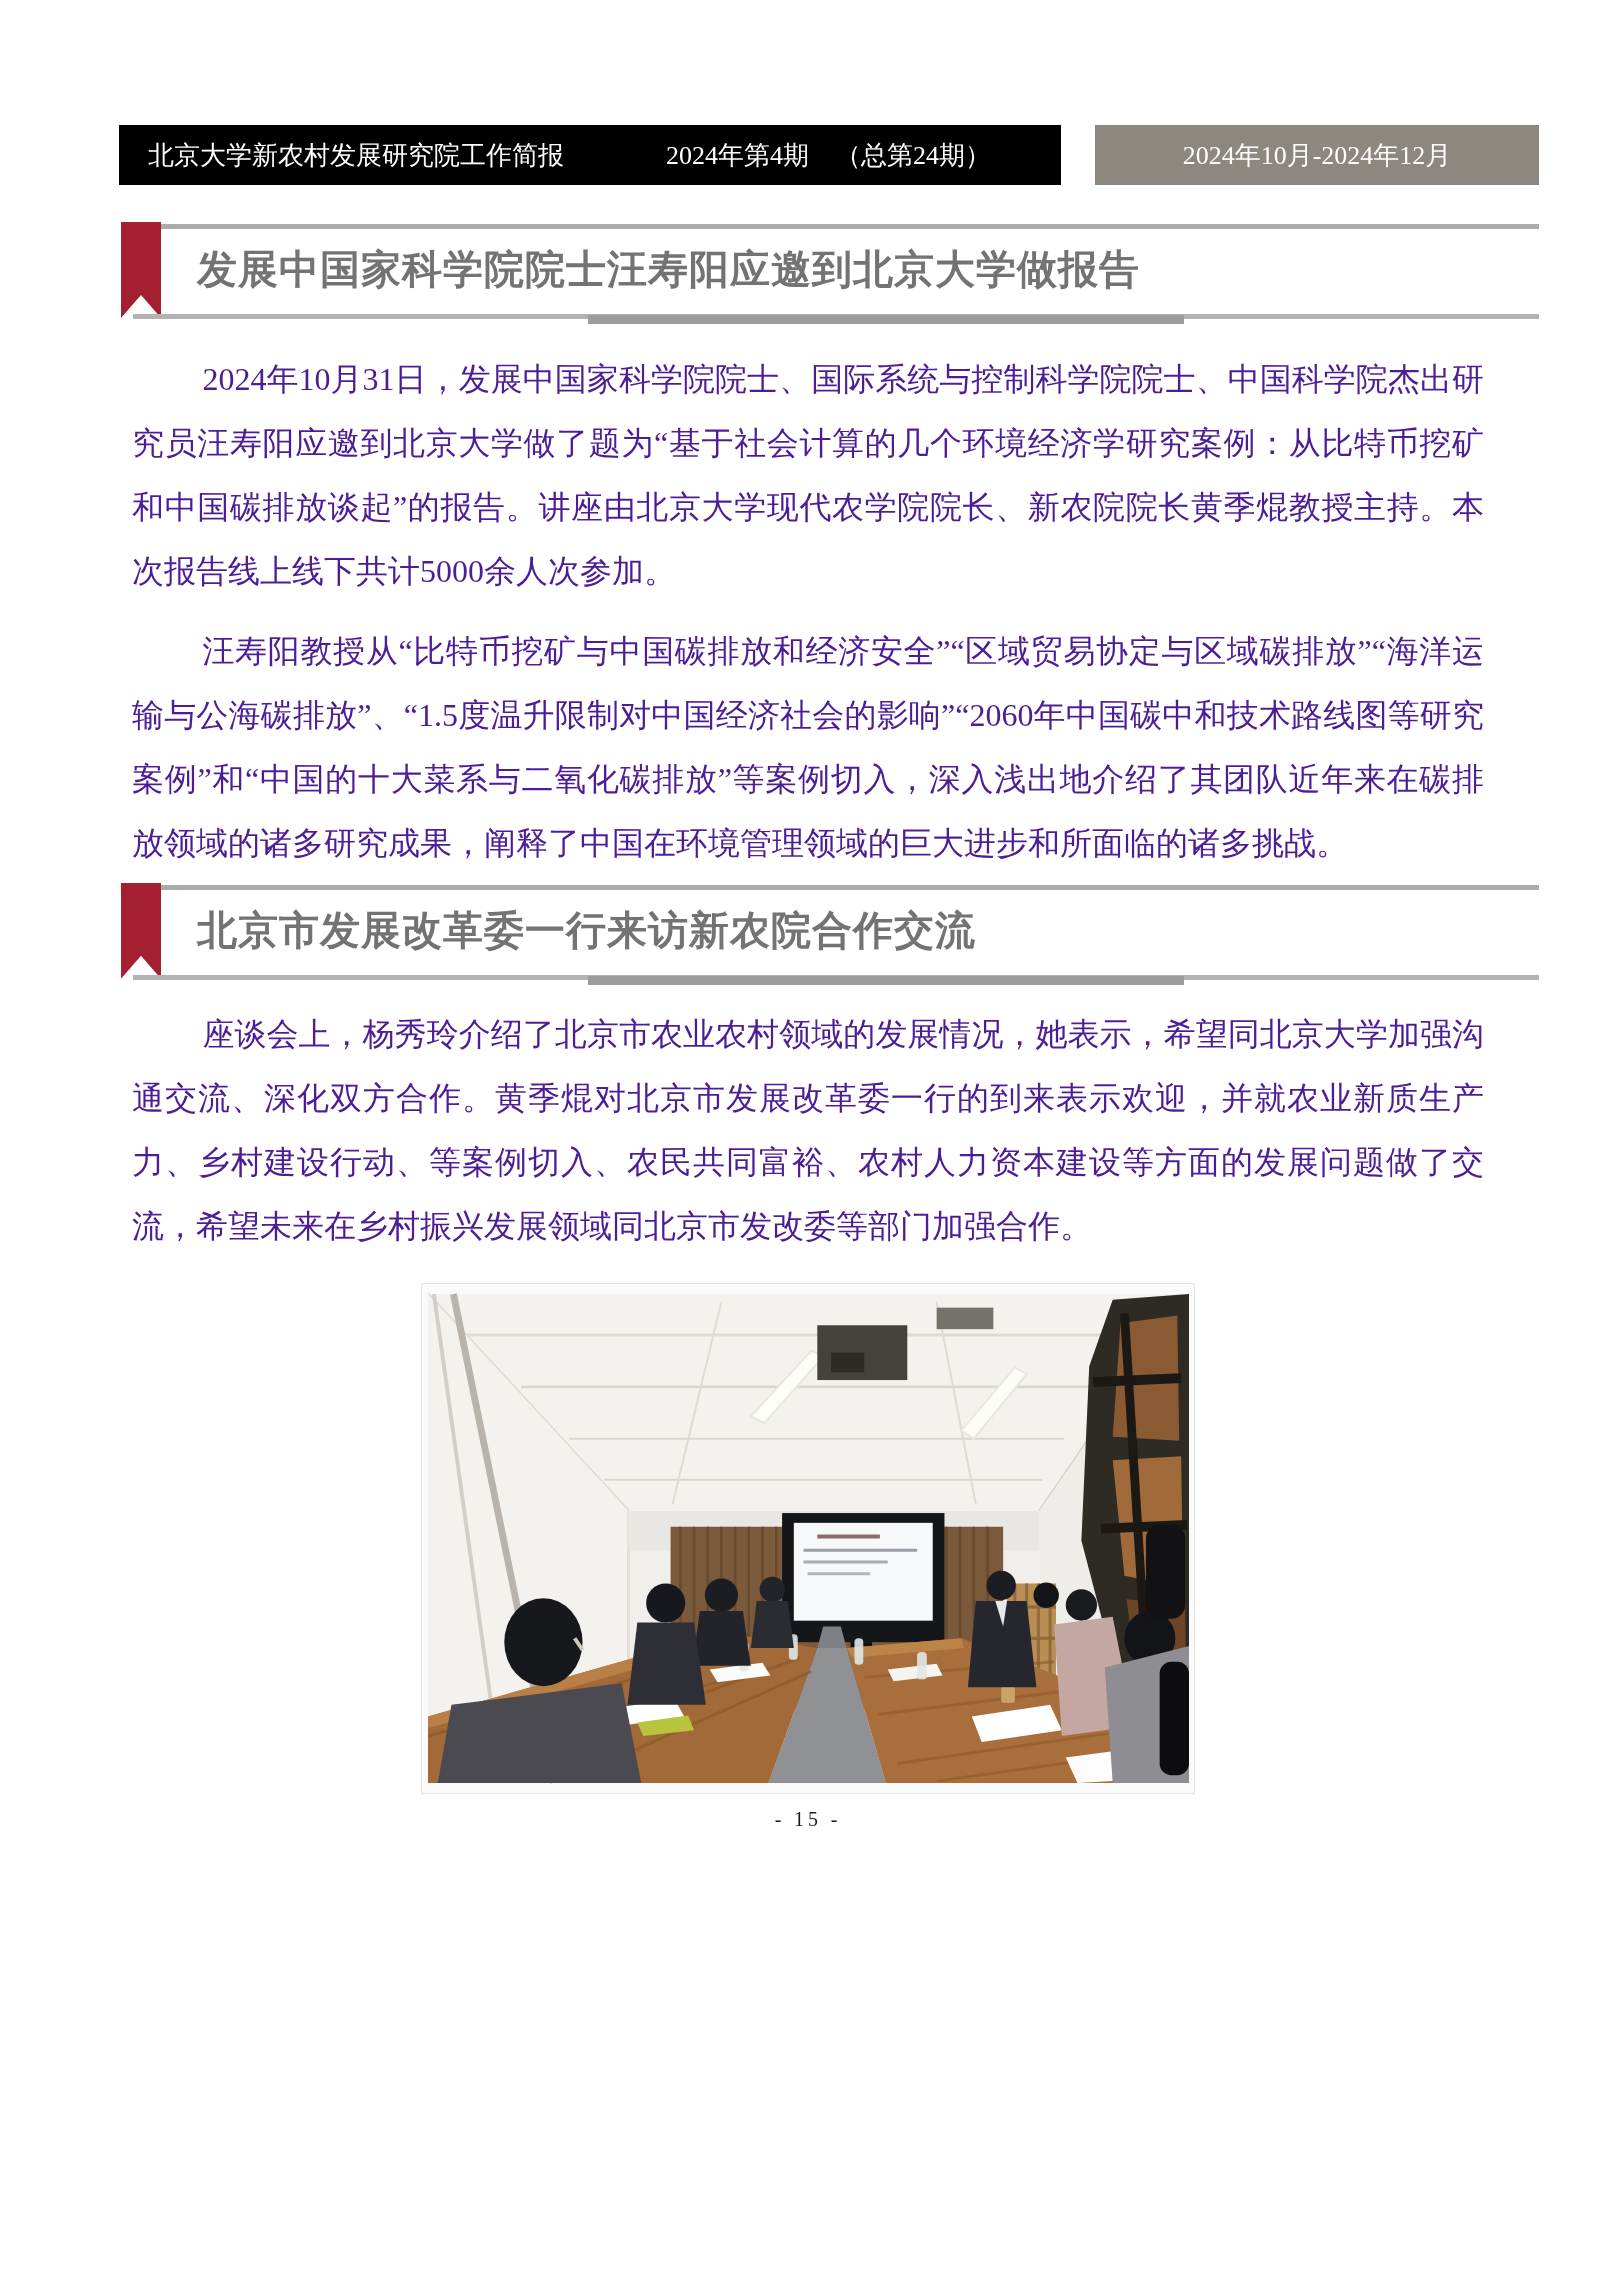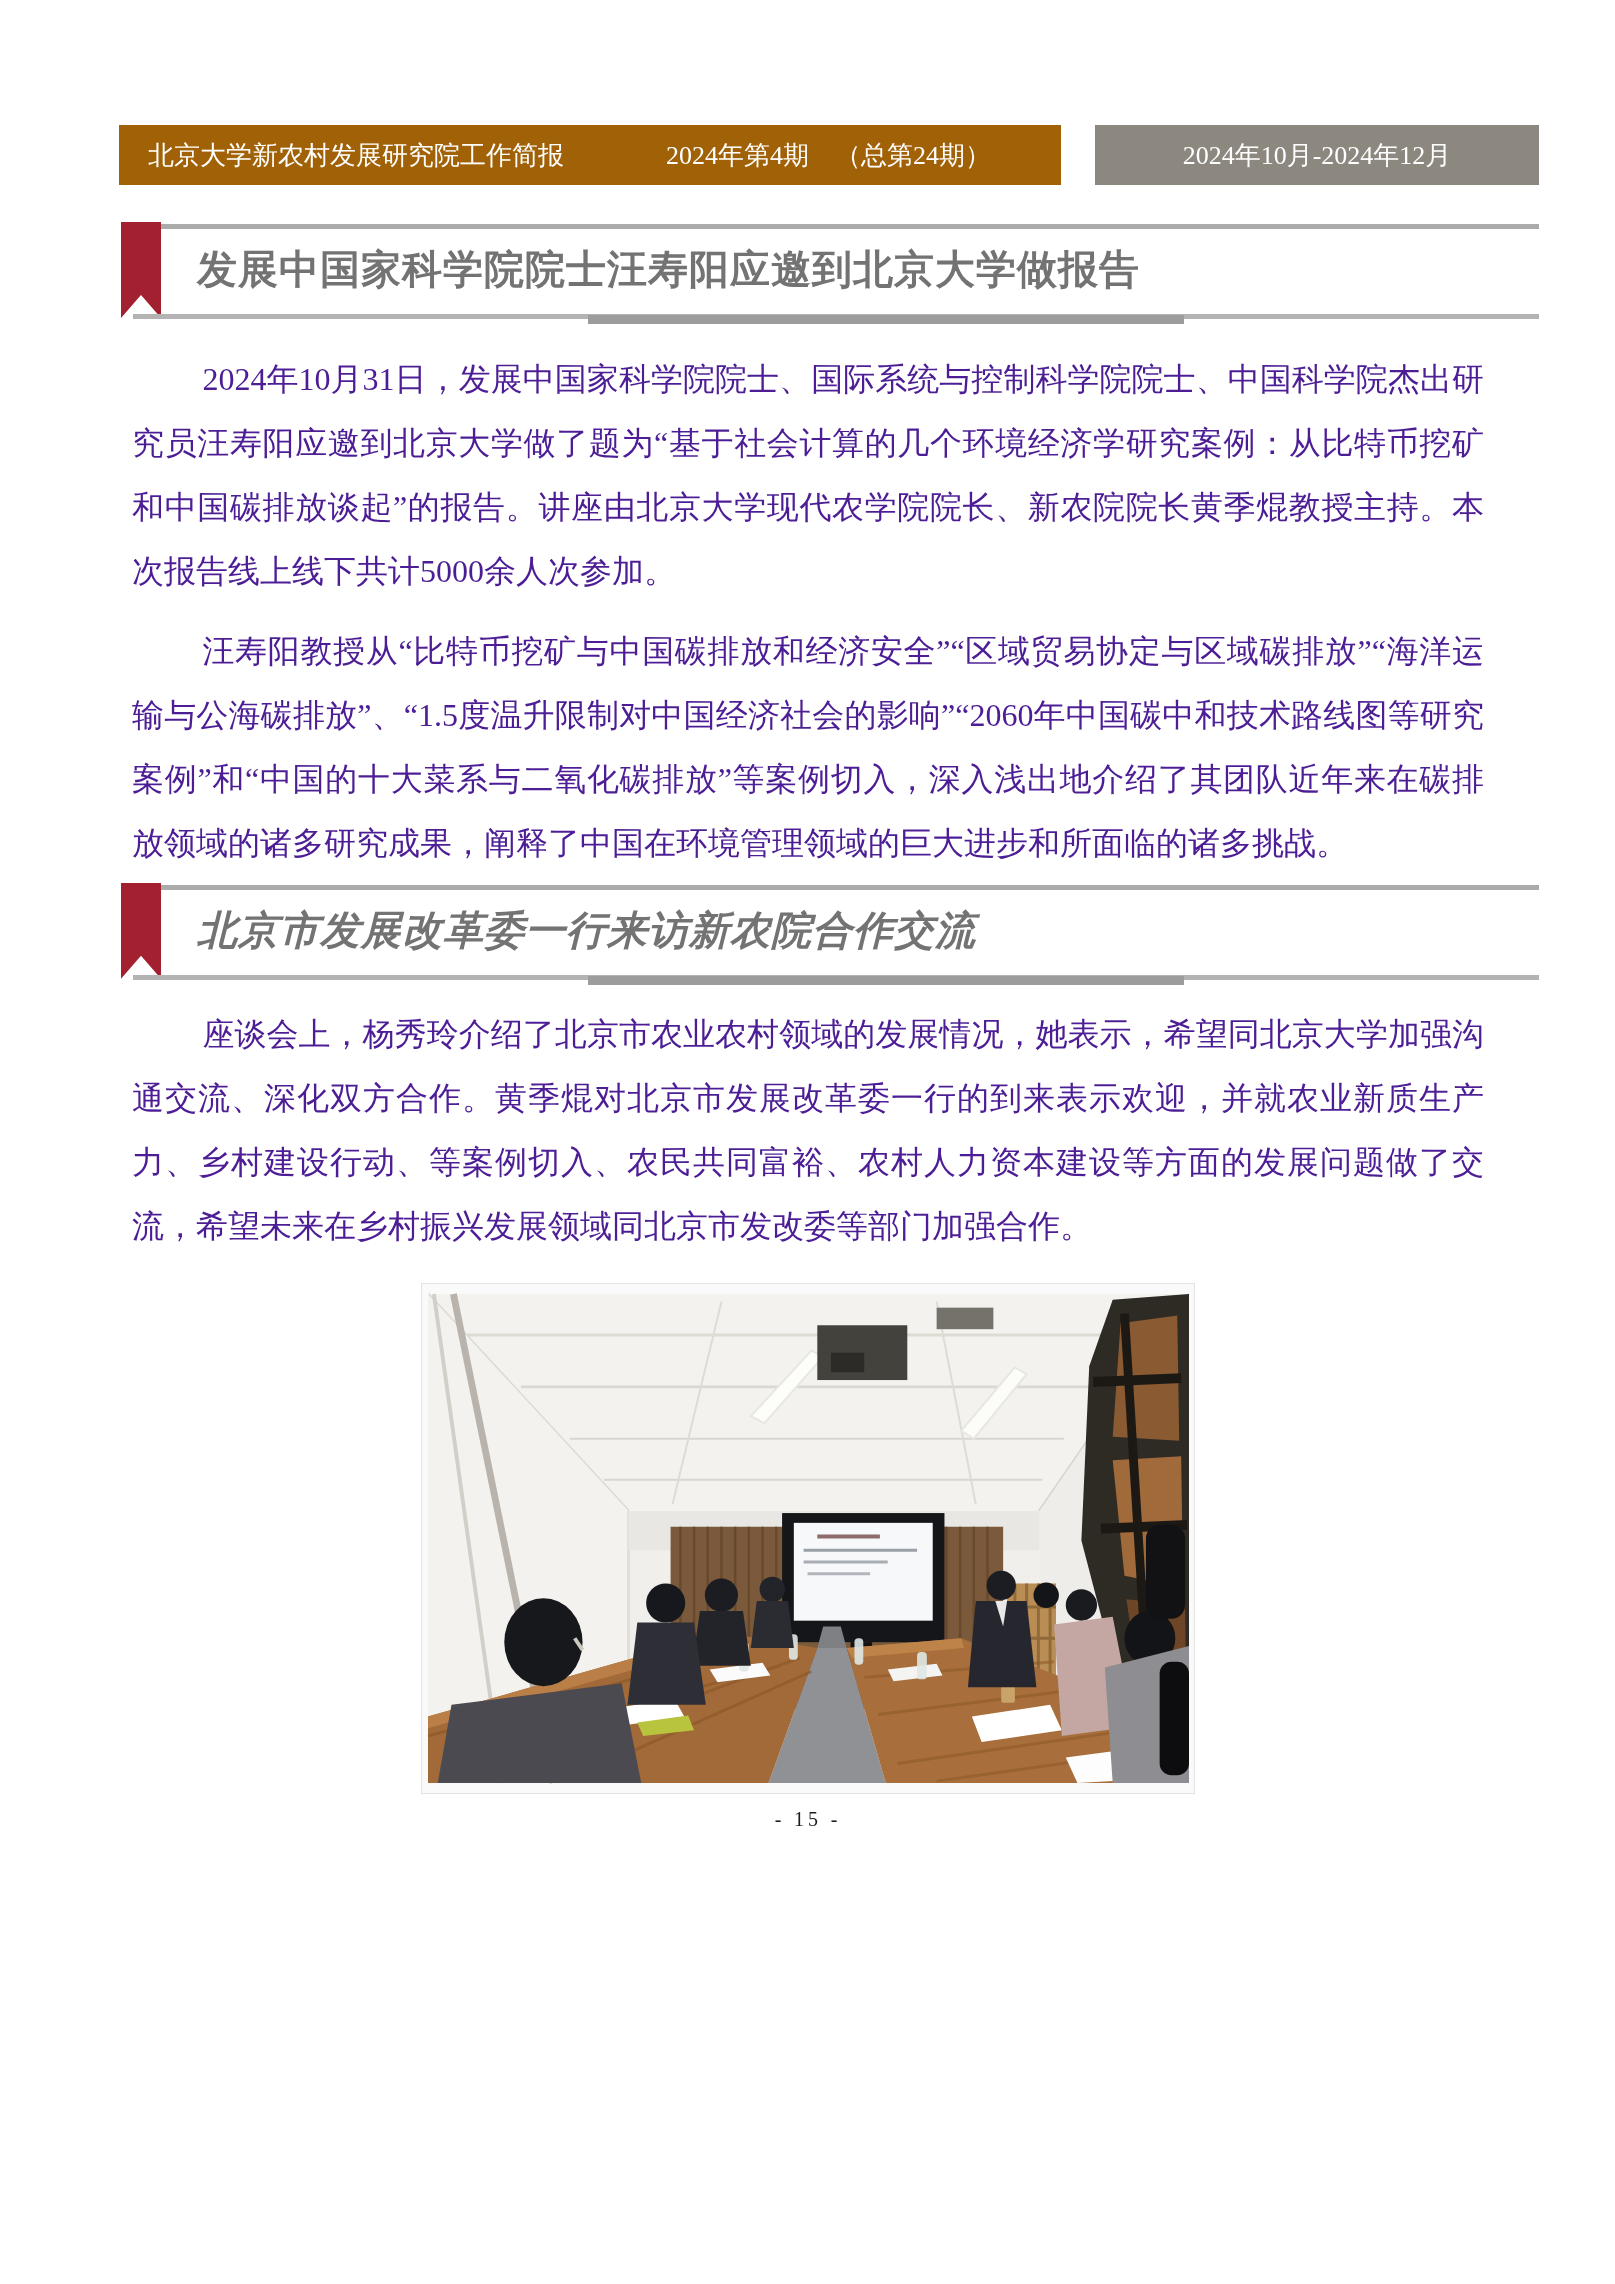--- a/index.html
+++ b/index.html
@@ -12,21 +12,21 @@
     color:#151515;
   }
   
   .topbar{
     display:flex;
     margin:125px 77px 0 119px;
     height:60px;
   }
   .topbar-red{
     flex:1;
-    background:#a16207;
+    background:#000000;
     color:#fff;
     display:flex;align-items:center;
     font-size:26px;
     padding-left:29px;
     white-space:nowrap;
   }
   .topbar-red .issue{
     margin-left:auto;
     padding-right:70px;
   }
@@ -77,21 +77,21 @@
     font-size:32px;
     line-height:64px;
     text-align:justify;
     text-indent:2.2em;
     color:#4c1d95;
   }
   .mt24{margin-top:23.4px;}
   .mt16{margin-top:15.6px;}
   .mt20{margin-top:19.5px;}
   .mt18{margin-top:17.6px;}
-  .sec-head.second{margin-top:7.8px;font-style:italic;}
+  .sec-head.second{margin-top:7.8px;}
   
   .photo-wrap{
     width:761px;
     margin:25px auto 0 auto;
     padding:5.9px;
     border:1px solid #e2e2e2;
     background:#fafafa;
   }
   .photo-wrap svg{display:block;width:761px;height:497px;}
   

